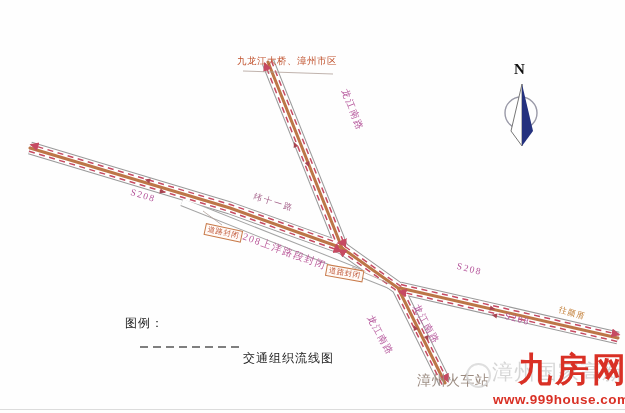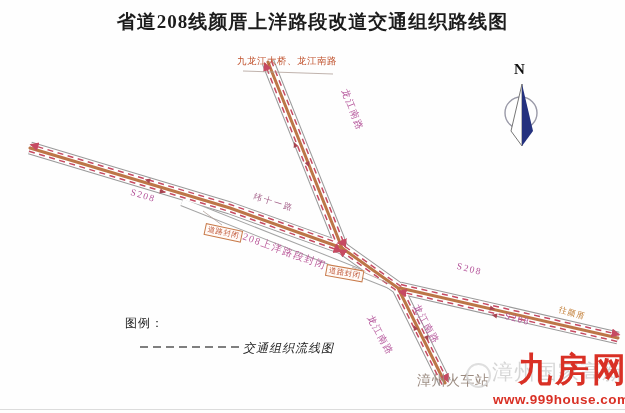--- a/index.html
+++ b/index.html
@@ -95,42 +95,41 @@
 
     <g>
       <circle cx="521" cy="113" r="16" fill="none" stroke="#9a9aa8" stroke-width="1.4"></circle>
       <path d="M522,84 L511,131 L522,146 Z" fill="#ffffff" stroke="#666" stroke-width="0.9"></path>
       <path d="M522,84 L533,131 L522,146 Z" fill="#24317e"></path>
     </g>
 
     <path d="M140,347 L240,347" stroke="#555" stroke-width="1.3" stroke-dasharray="8 5"></path>
   </svg>
 
-  <div class="lbl title">省道208线颜厝上洋路段改道交通组织路线图</div>
 
   <div class="lbl north" style="left:514px;top:62px;">N</div>
 
-  <div class="lbl dest" style="left:237px;top:57px;">九龙江大桥、龙江南路</div>
+  <div class="lbl dest" style="left:237px;top:57px;">九龙江大桥、漳州市区</div>
   <div class="lbl dest-sm" style="left:560px;top:306px;transform:rotate(16deg);">往颜厝</div>
   <div class="lbl station" style="left:417px;top:374px;">漳州火车站</div>
 
   <div class="lbl road-name" style="left:348px;top:88px;transform:rotate(68deg);">龙江南路</div>
   <div class="lbl road-name" style="left:132px;top:188px;transform:rotate(17deg);">S208</div>
   <div class="lbl road-name-sm" style="left:255px;top:192px;transform:rotate(17deg);">纬十一路</div>
   <div class="lbl road-name" style="left:458px;top:262px;transform:rotate(14deg);">S208</div>
   <div class="lbl road-name" style="left:506px;top:312px;transform:rotate(14deg);">S208</div>
   <div class="lbl road-name" style="left:373px;top:314px;transform:rotate(61deg);">龙江南路</div>
   <div class="lbl road-name" style="left:419px;top:303px;transform:rotate(61deg);">龙江南路</div>
 
   <div class="lbl closed-section" style="left:238px;top:229px;transform:rotate(20deg);">S208上洋路段封闭</div>
   <div class="lbl closure-sign" style="left:206px;top:223px;transform:rotate(12deg);">道路封闭</div>
   <div class="lbl closure-sign" style="left:327px;top:264px;transform:rotate(10deg);">道路封闭</div>
 
   <div class="lbl legend-heading" style="left:125px;top:317px;">图例：</div>
-  <div class="lbl legend-label" style="left:243px;top:342px;font-style:italic;">交通组织流线图</div>
+  <div class="lbl legend-label" style="left:243px;top:352px;">交通组织流线图</div>
 
   <div class="wm-circle"></div>
   <div class="lbl watermark" style="left:492px;top:362px;">漳州国家高新区</div>
   <div class="lbl brand brand-name">九房网</div>
   <div class="lbl brand brand-url">www.999house.com</div>
 
   <div class="bottom-rule"></div>
 </div>
 
 </body></html>

